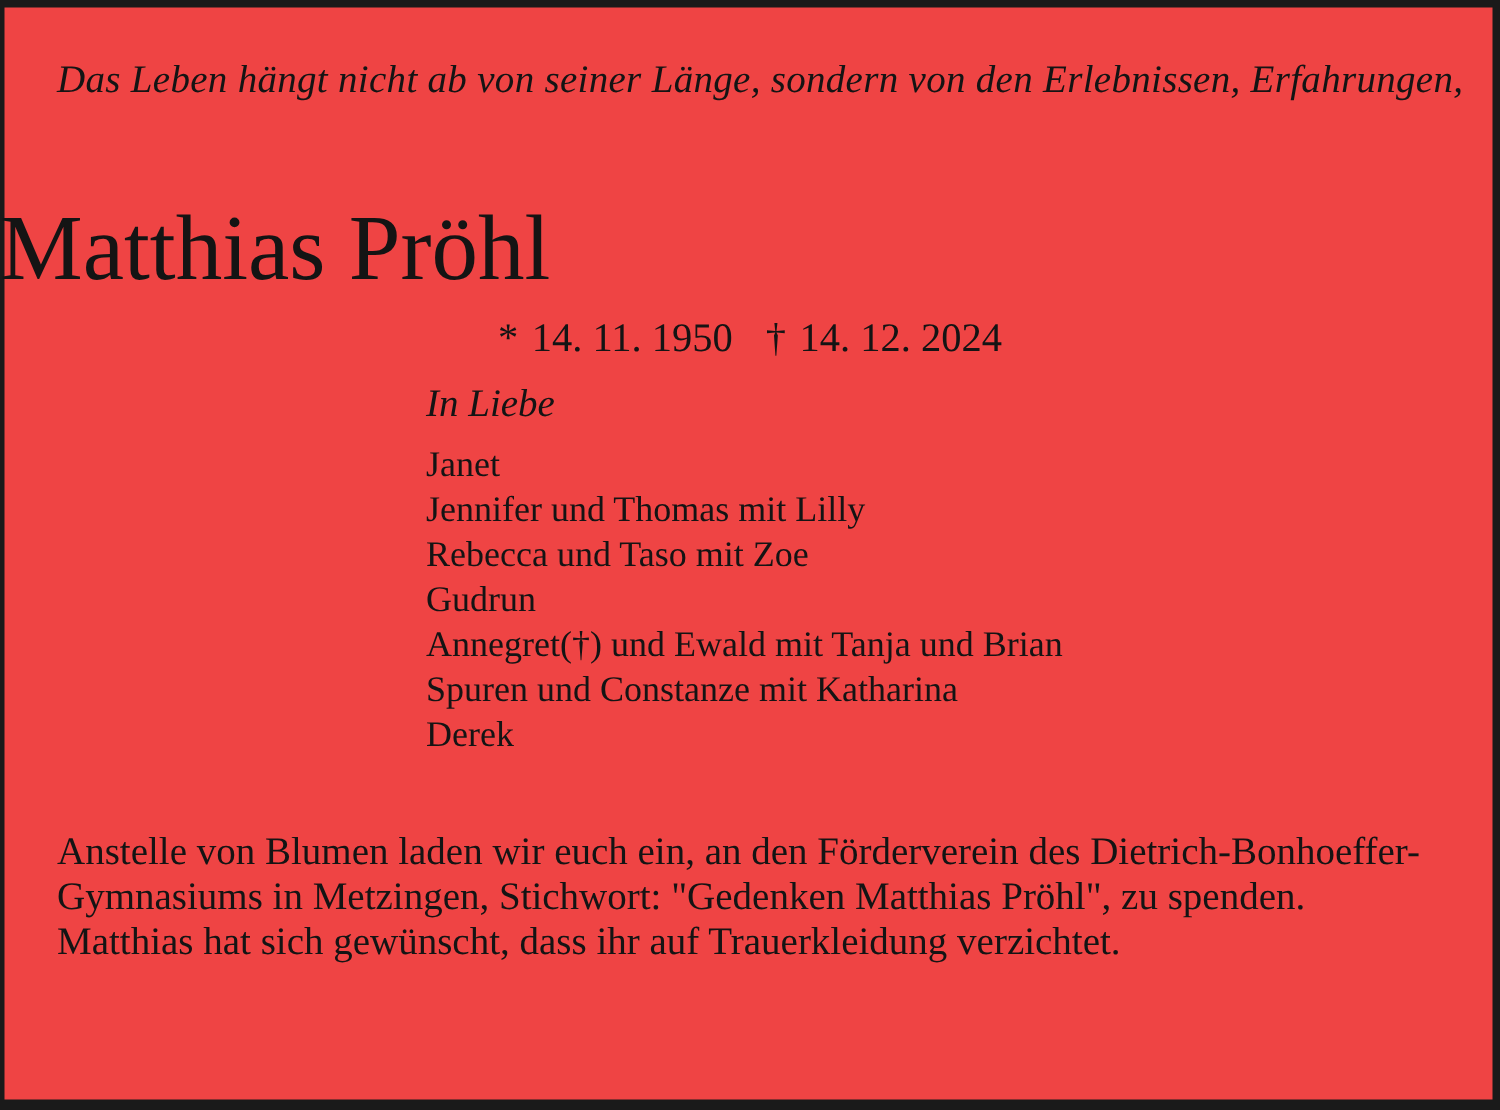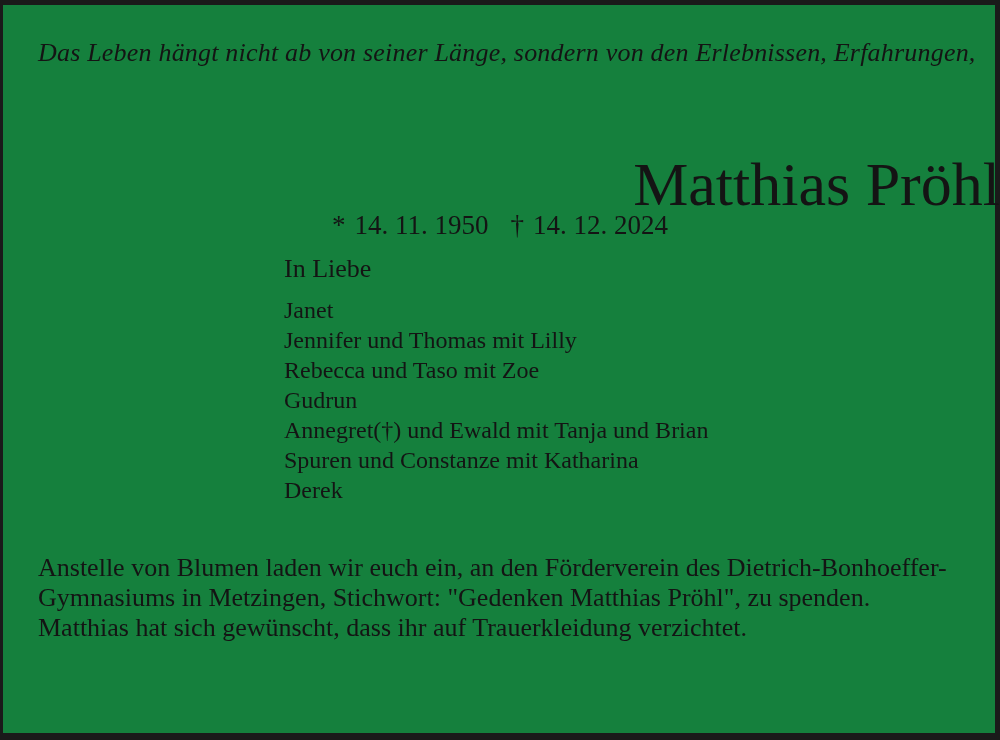--- a/index.html
+++ b/index.html
@@ -5,21 +5,21 @@
 <style>
   html, body {
     margin: 0;
     padding: 0;
     background: #ffffff;
   }
   .page {
     position: relative;
     width: 1000px;
     height: 740px;
-    background: #15803d;
+    background: #ef4444;
     color: #141414;
     font-family: "Liberation Serif", "DejaVu Serif", serif;
     overflow: hidden;
     box-sizing: border-box;
   }
   
   .frame {
     position: absolute;
     inset: 0;
     border-style: solid;
@@ -35,24 +35,24 @@
     left: 38px;
     top: 36px;
     font-style: italic;
     font-size: 26px;
     line-height: 33px;
     white-space: nowrap;
     letter-spacing: 0.2px;
   }
   .deceased-name {
     position: absolute;
-    top: 148px;
+    top: 130px;
     left: 0;
     width: 100%;
-    text-align: right;
+    text-align: left;
     font-size: 62px;
     line-height: 72px;
     white-space: nowrap;
   }
   .life-dates {
     position: absolute;
     top: 209px;
     left: 0;
     width: 100%;
     text-align: center;
@@ -66,20 +66,21 @@
   }
   .life-dates .date-symbol {
     margin-right: 9px;
   }
   .salutation {
     position: absolute;
     left: 284px;
     top: 254px;
     font-size: 26px;
     line-height: 30px;
+    font-style: italic;
   }
   .mourners {
     position: absolute;
     left: 284px;
     top: 295px;
     font-size: 24px;
     line-height: 30px;
     white-space: nowrap;
   }
   .announcements {

